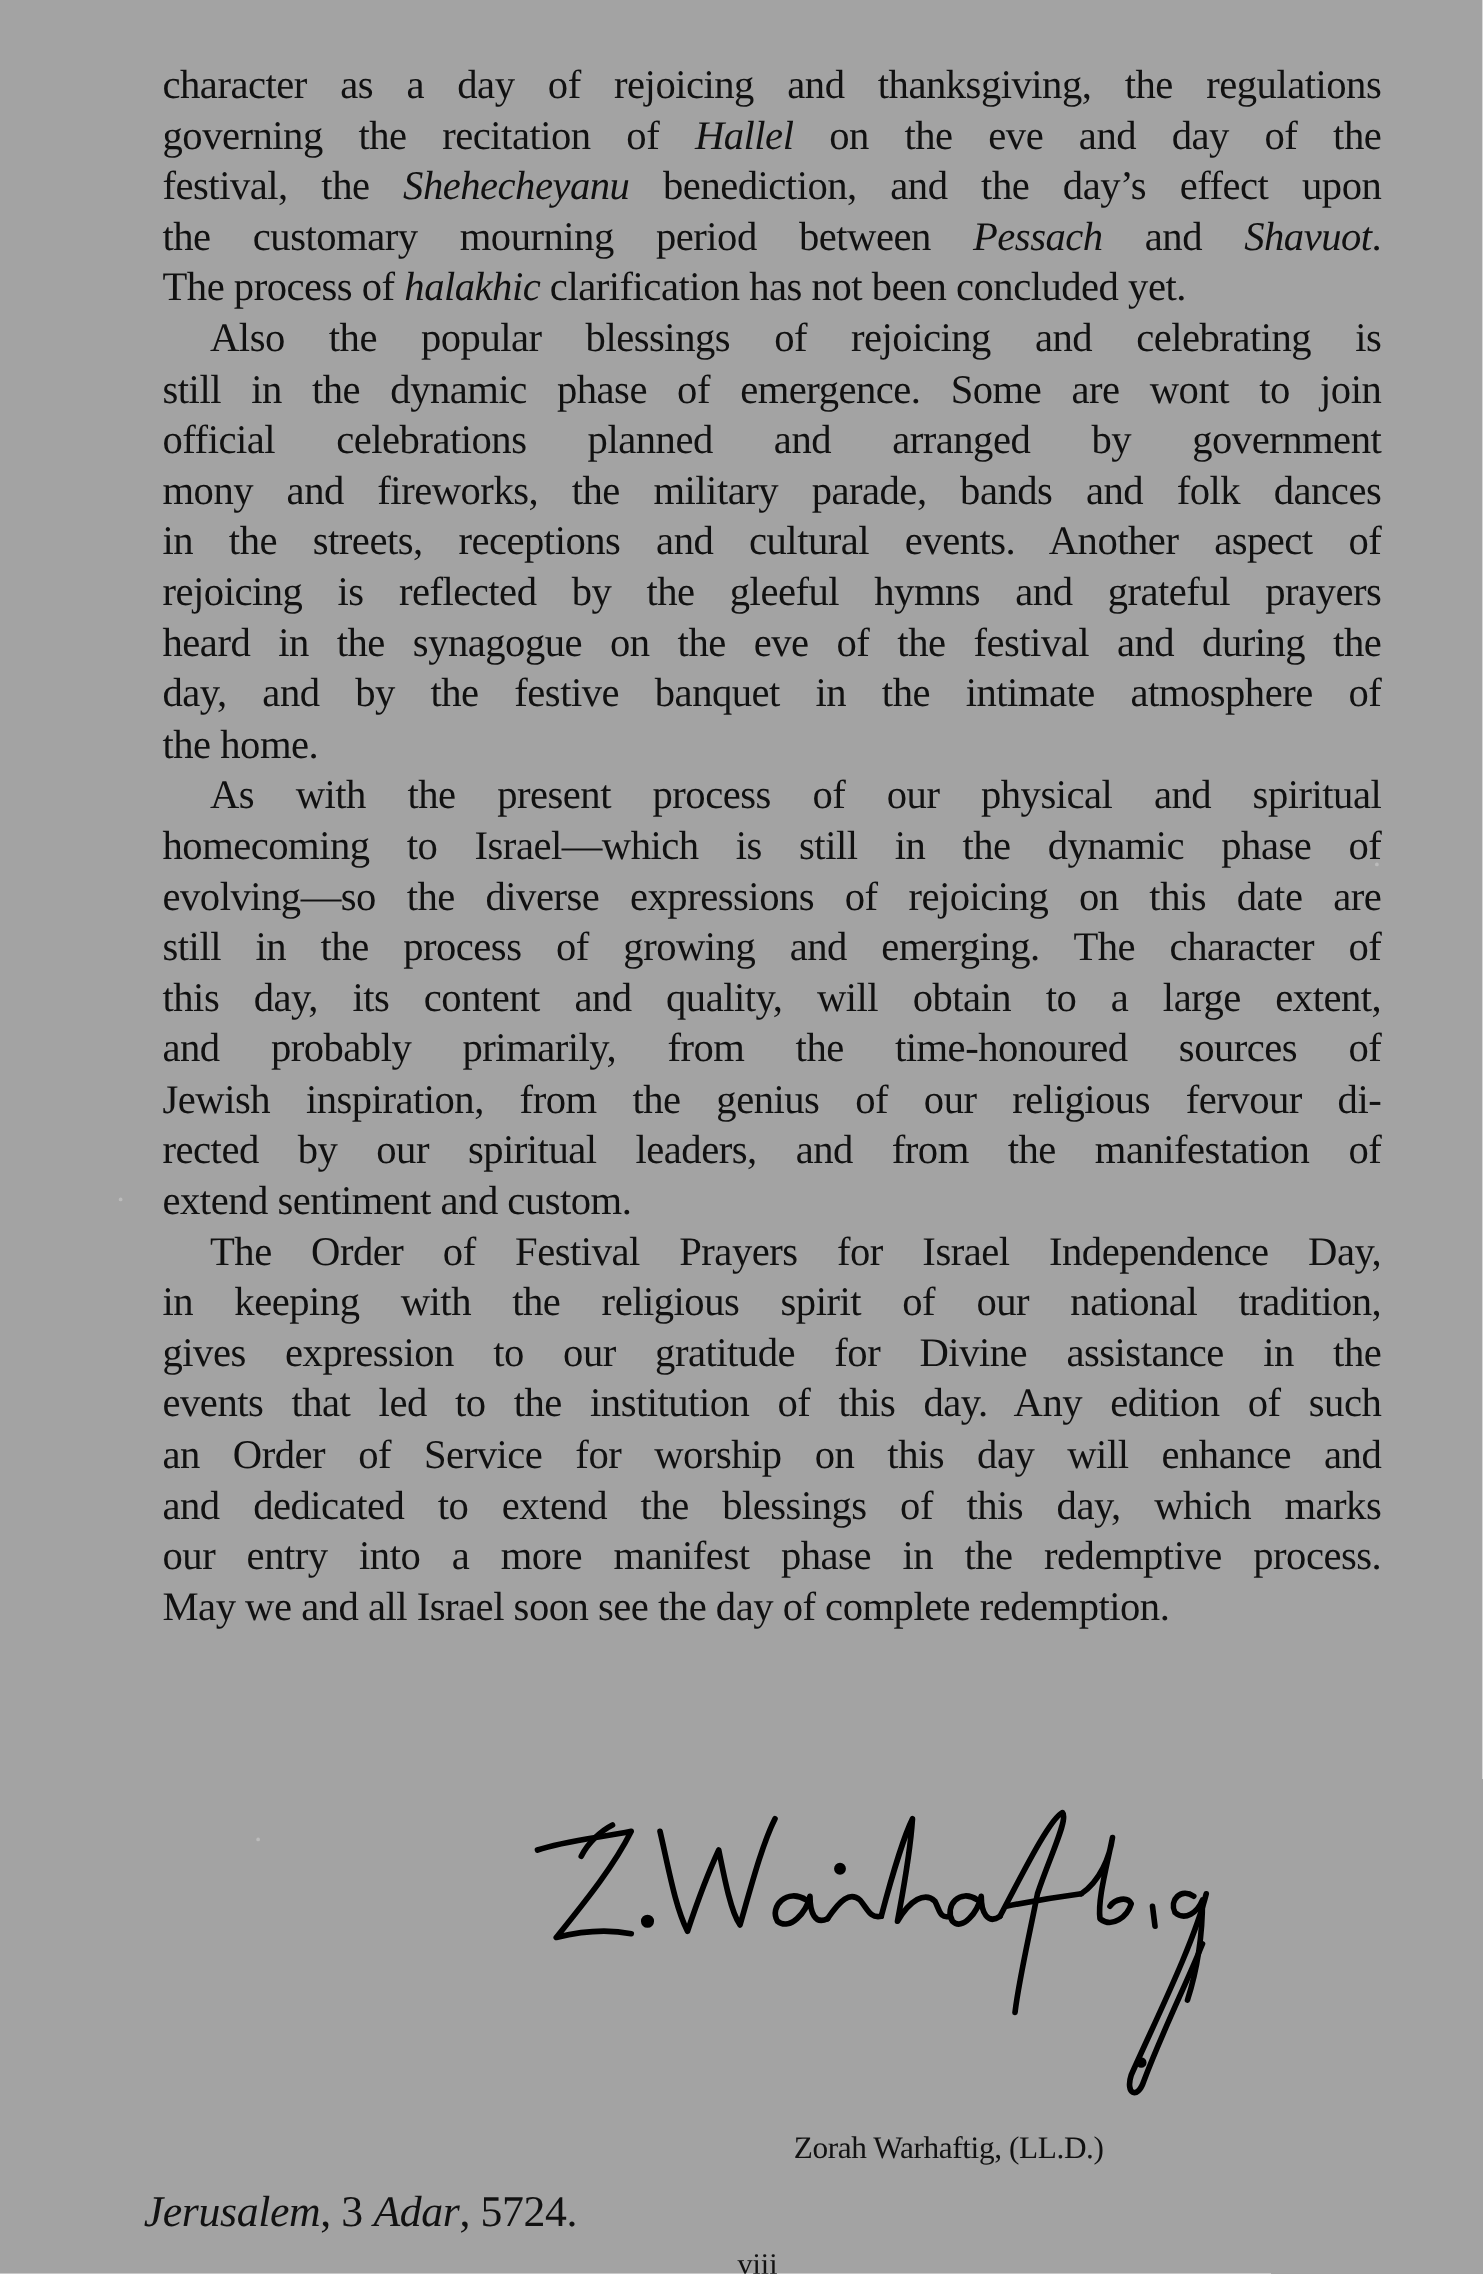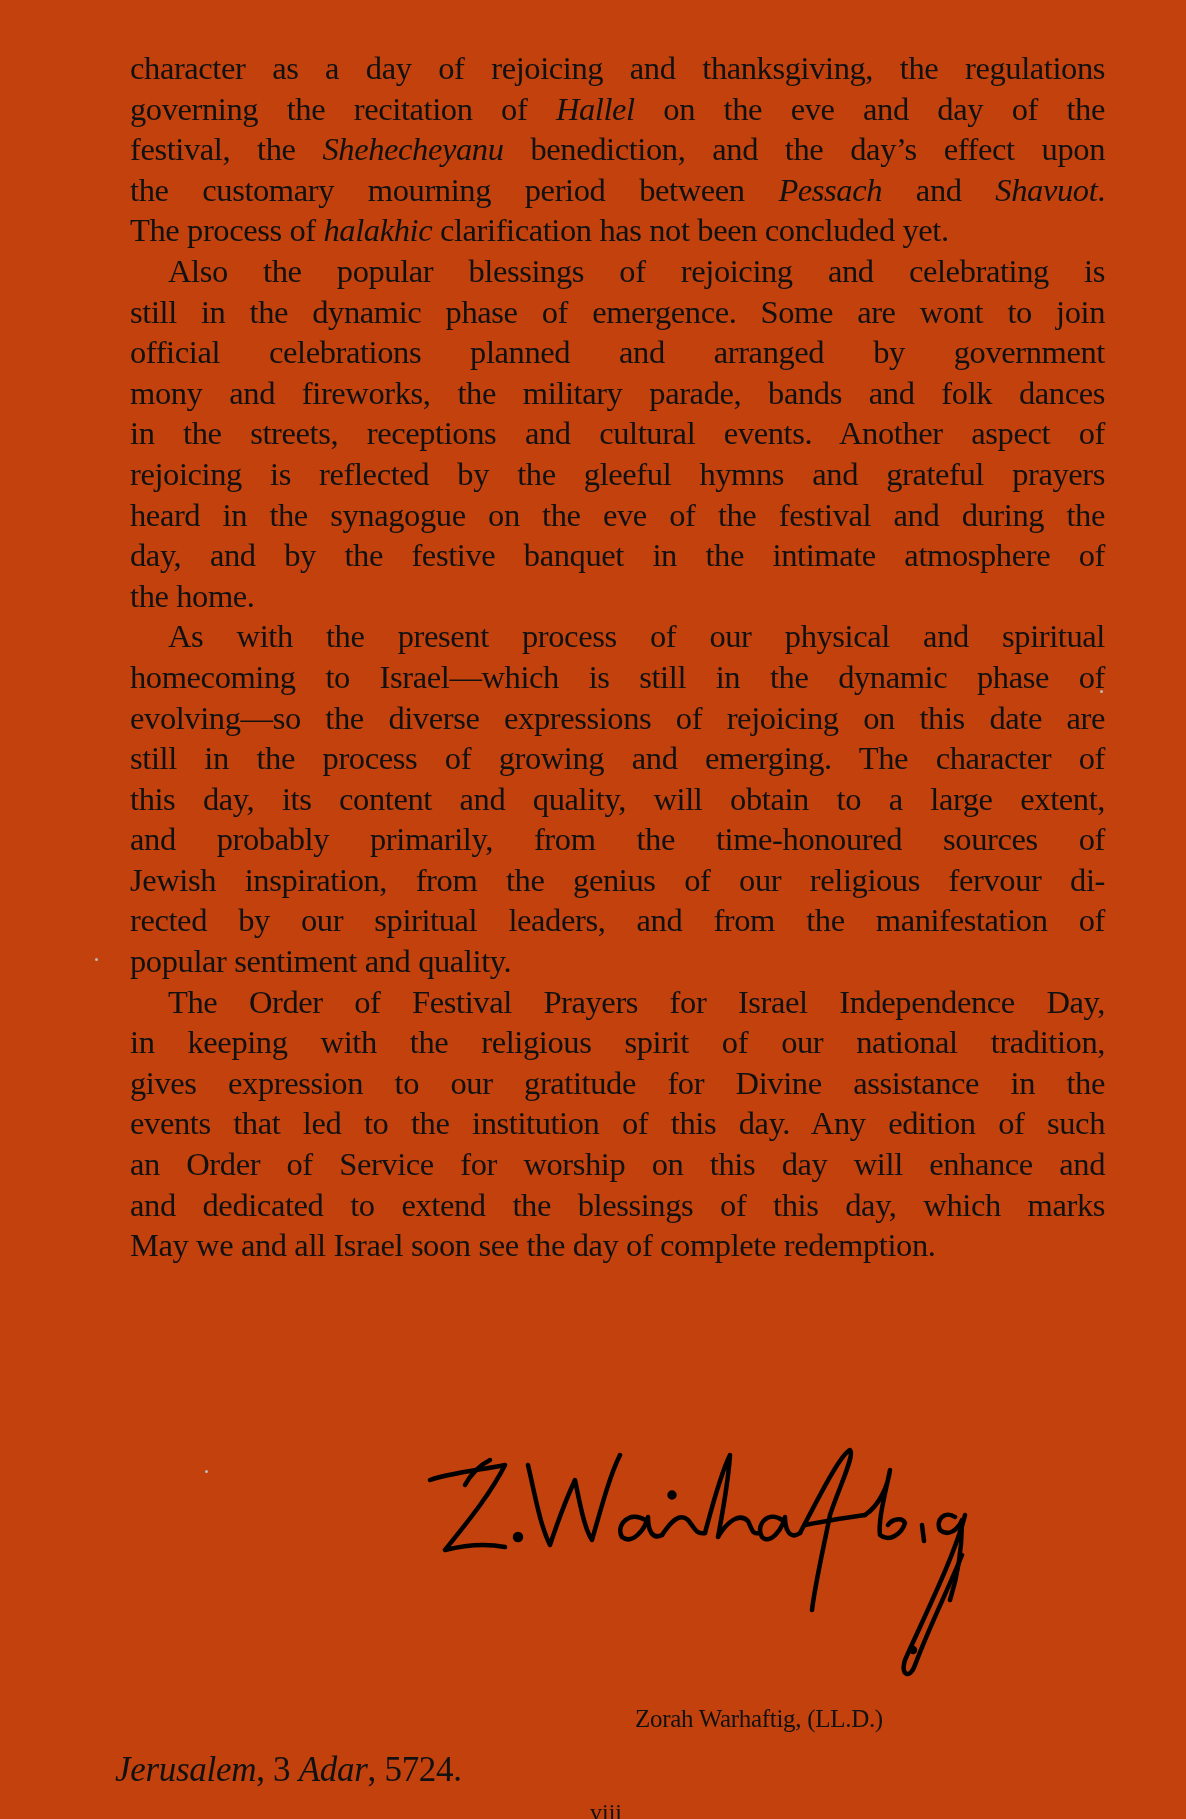--- a/index.html
+++ b/index.html
@@ -1,19 +1,19 @@
 <!DOCTYPE html>
 <html><head>
   <meta charset="utf-8">
   <style>
     html, body { margin: 0; padding: 0; background: #ffffff; }
     body { width: 1186px; height: 1819px; position: relative; overflow: hidden; }
     .page {
       position: absolute; left: 0; top: 0; width: 1186px; height: 1819px;
-      background: #c2410c; color: #111111;
+      background: #a3a3a3; color: #111111;
       font-family: "Liberation Serif", "DejaVu Serif", serif;
     }
     .body-text {
       position: absolute; left: 130px; top: 48px; width: 975px;
       font-size: 32.5px; line-height: 40.6px;
       letter-spacing: -0.4px;
     }
     .line {
       display: block; white-space: nowrap;
       text-align: justify; text-align-last: justify; height: 40.6px;
@@ -63,29 +63,30 @@
       </div>
       <div class="paragraph">
         <span class="line indent">As with the present process of our physical and spiritual</span>
         <span class="line">homecoming to Israel—which is still in the dynamic phase of</span>
         <span class="line">evolving—so the diverse expressions of rejoicing on this date are</span>
         <span class="line">still in the process of growing and emerging.  The character of</span>
         <span class="line">this day, its content and quality, will obtain to a large extent,</span>
         <span class="line">and probably primarily, from the time-honoured sources of</span>
         <span class="line">Jewish inspiration, from the genius of our religious fervour di-</span>
         <span class="line">rected by our spiritual leaders, and from the manifestation of</span>
-        <span class="line last">popular sentiment and quality.</span>
+        <span class="line last">extend sentiment and custom.</span>
       </div>
       <div class="paragraph">
         <span class="line indent">The Order of Festival Prayers for Israel Independence Day,</span>
         <span class="line">in keeping with the religious spirit of our national tradition,</span>
         <span class="line">gives expression to our gratitude for Divine assistance in the</span>
         <span class="line">events that led to the institution of this day.  Any edition of such</span>
         <span class="line">an Order of Service for worship on this day will enhance and</span>
         <span class="line">and dedicated to extend the blessings of this day, which marks</span>
+        <span class="line">our entry into a more manifest phase in the redemptive process.</span>
         <span class="line last">May we and all Israel soon see the day of complete redemption.</span>
       </div>
     </div>
 
   <svg class="signature" viewBox="0 0 690 260" fill="none" stroke="#000" stroke-width="4.5" stroke-linecap="round" stroke-linejoin="round">
 
     <path d="M20 55 C40 48 70 45 95 40 C80 70 55 100 35 125 C55 120 75 118 95 122"></path>
     <path d="M55 60 C60 50 70 40 80 35"></path>
 
     <circle cx="108" cy="112" r="3" fill="#000"></circle>

